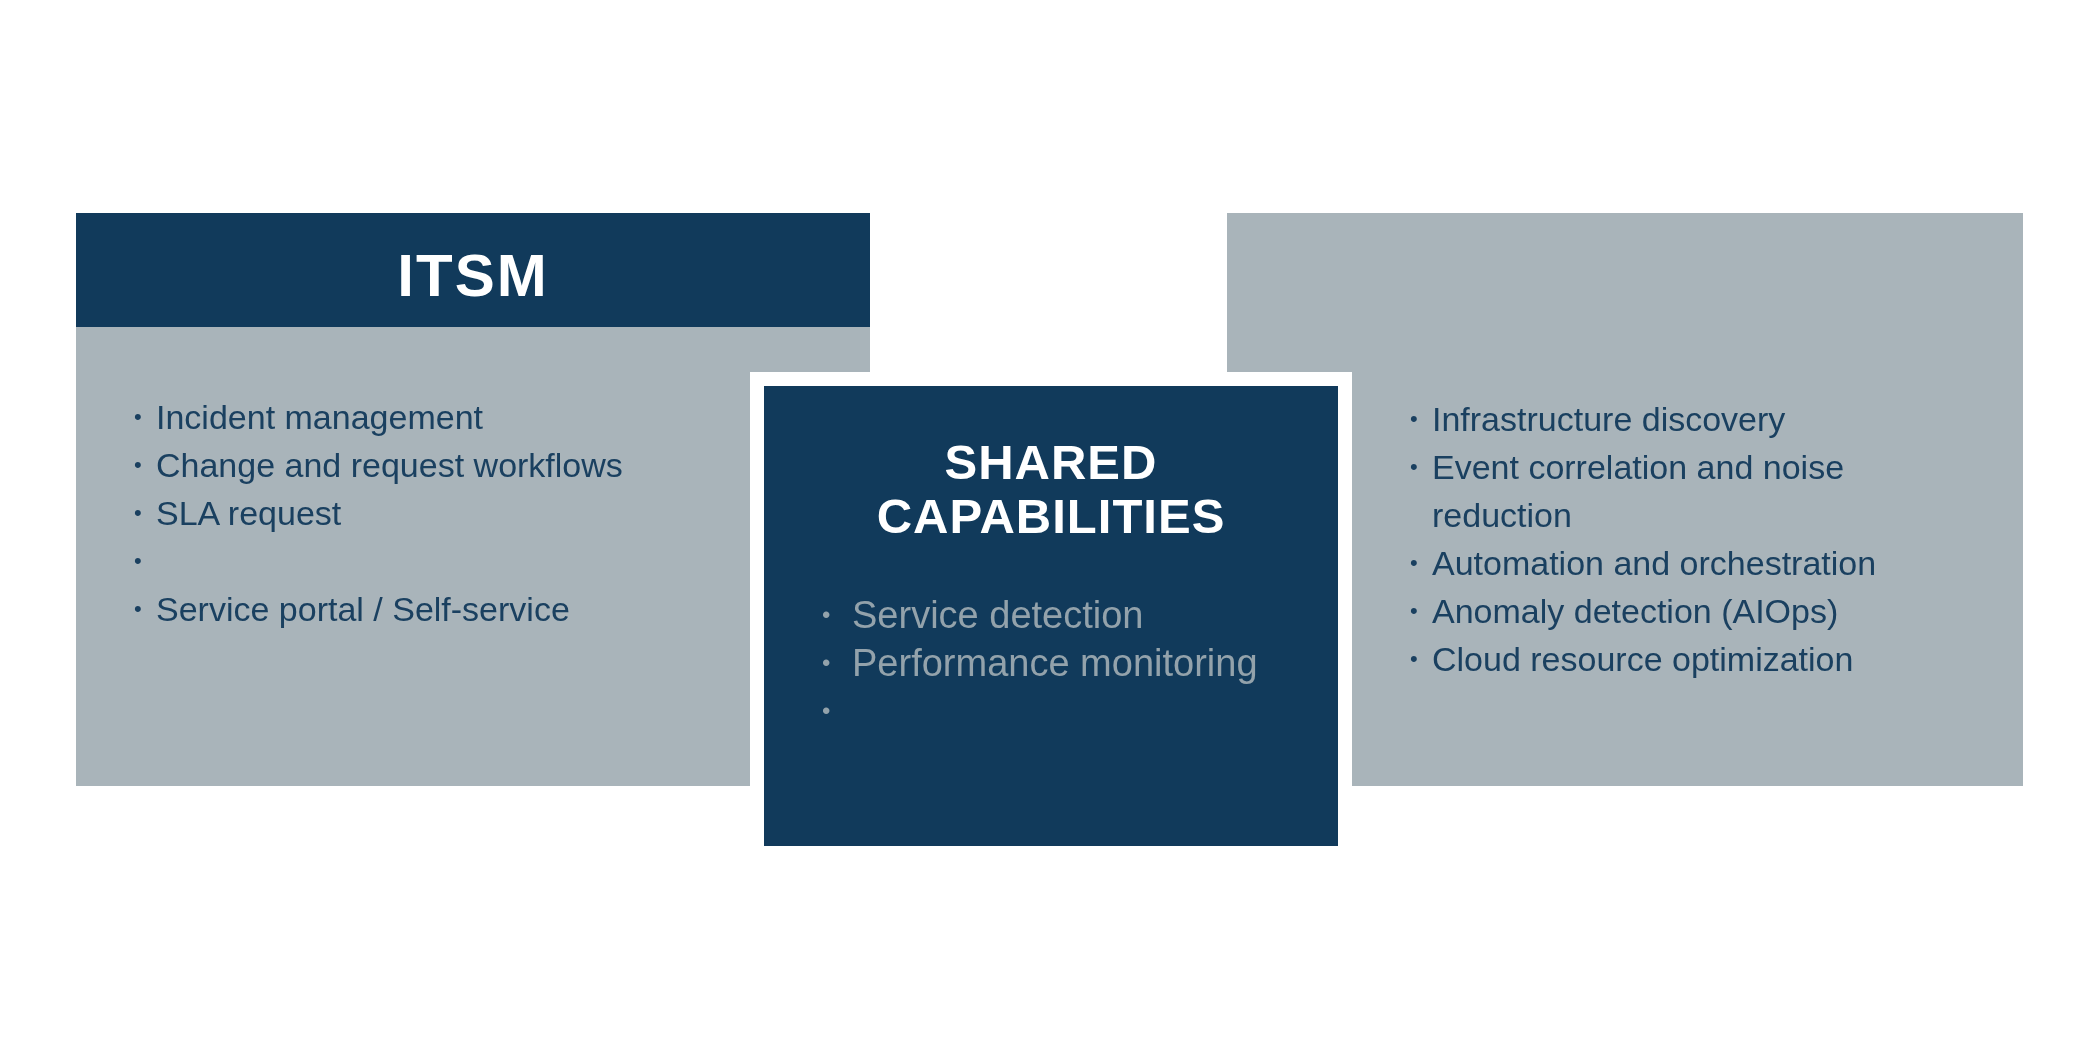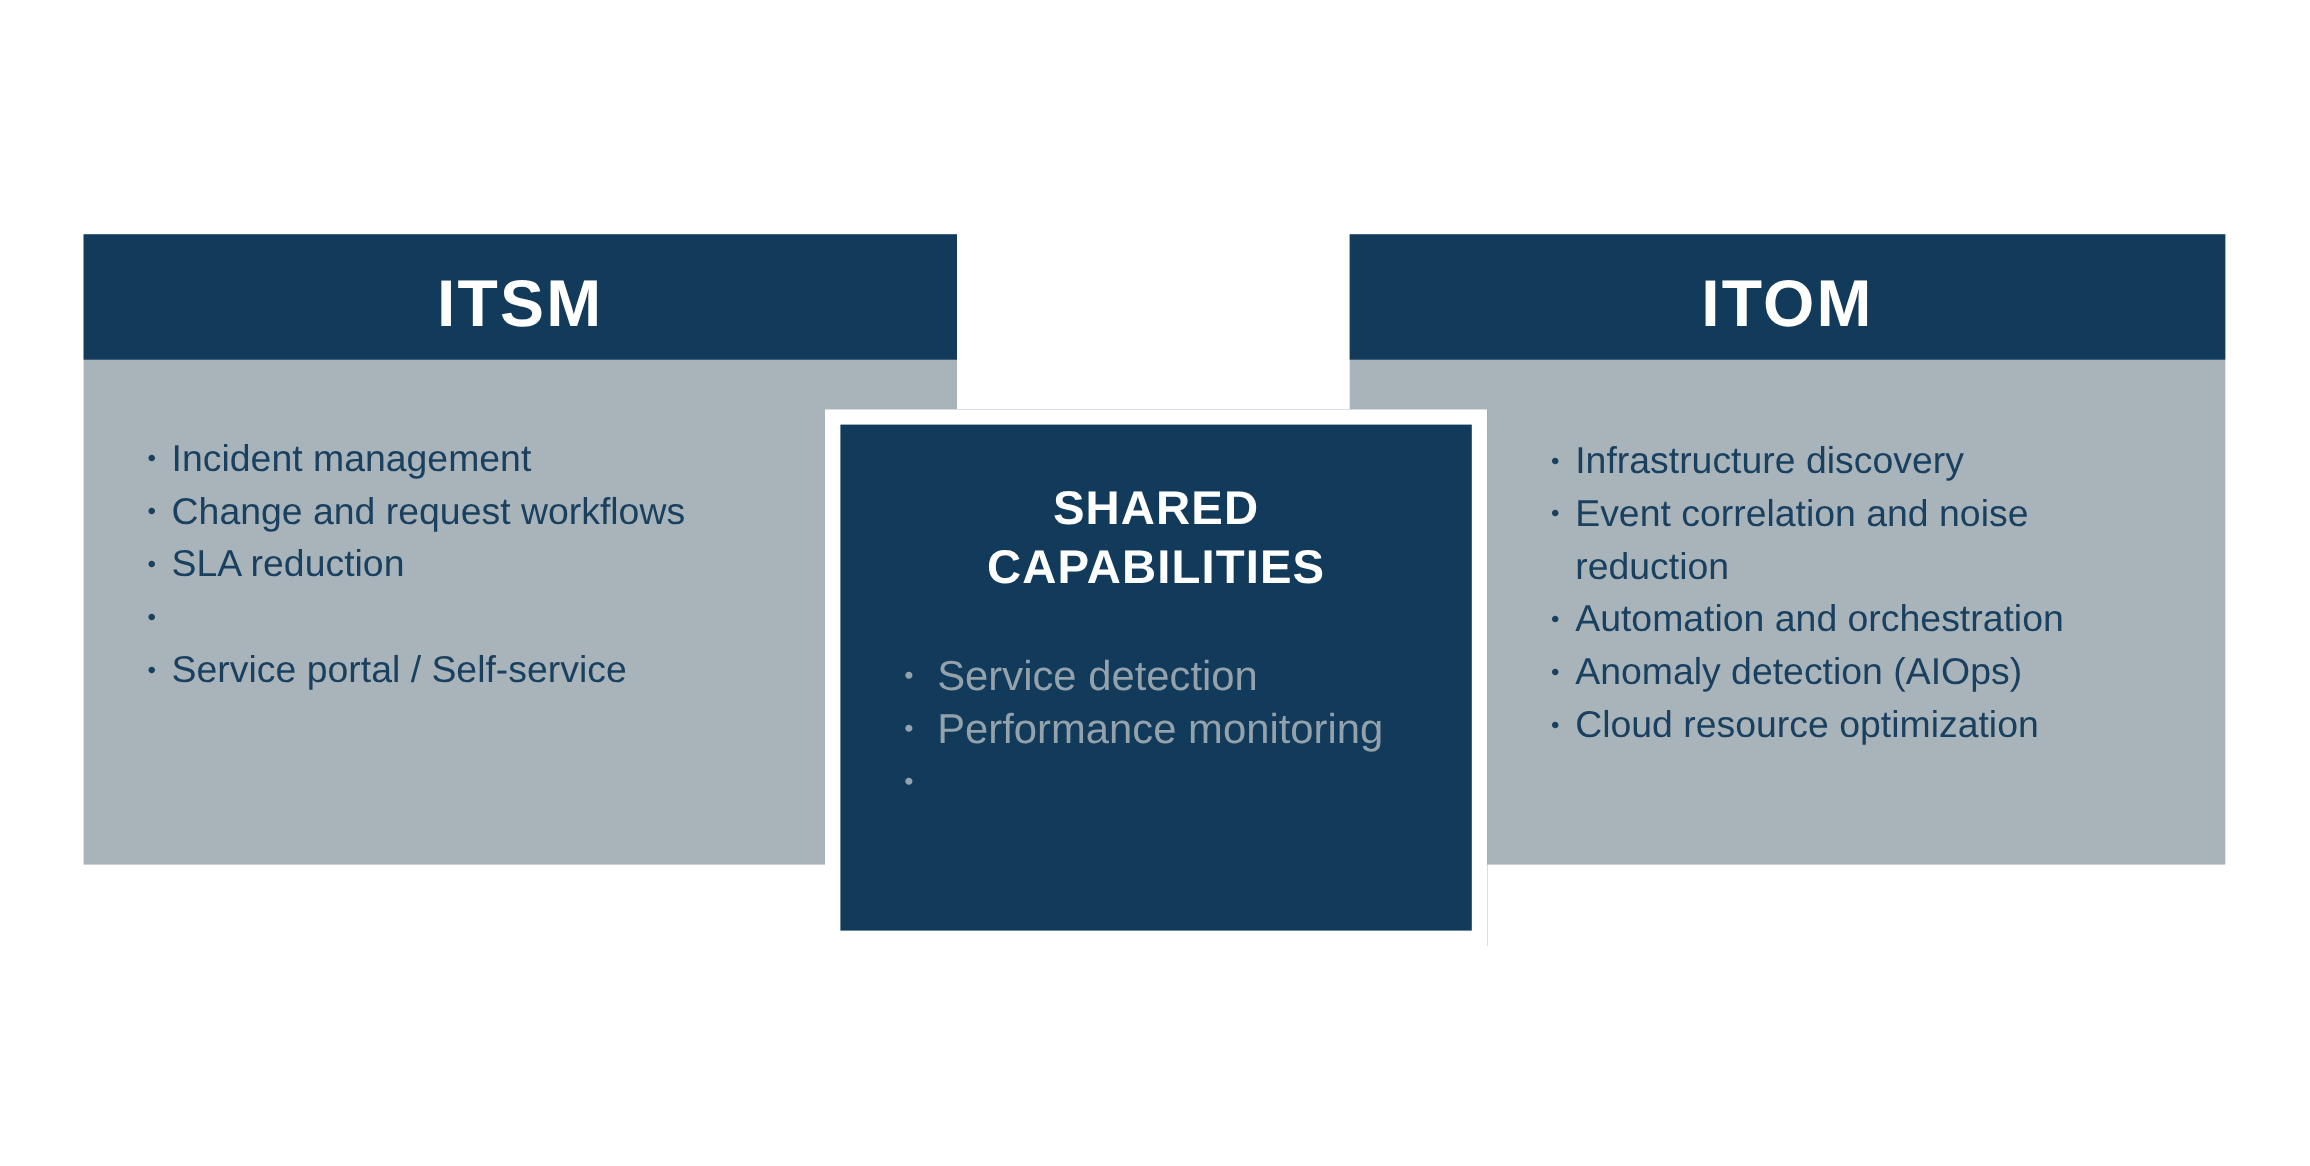--- a/index.html
+++ b/index.html
@@ -76,21 +76,21 @@
     height: 488px;  
     background: var(--navy);
     border: 14px solid var(--background);
     z-index: 5;
   }
   .center-title {
     margin: 49px auto 0 auto;
     width: 430px;
     text-align: center;
     color: var(--title-text);
-    font-size: 43px;
+    font-size: 49px;
     font-weight: 700;
     letter-spacing: 1px;
     line-height: 54px;
   }
   .center-panel ul.bullets {
     left: 58px;
     top: 205px;
   }
   .center-panel ul.bullets li {
     font-size: 38px;
@@ -115,36 +115,33 @@
         <li>
         <span class="dot">•</span>
         <span class="txt">Incident management</span>
       </li>
         <li>
         <span class="dot">•</span>
         <span class="txt">Change and request workflows</span>
       </li>
         <li>
         <span class="dot">•</span>
-        <span class="txt">SLA reduction</span>
+        <span class="txt">SLA request</span>
       </li>
         <li>
         <span class="dot">•</span>
       </li>
         <li>
         <span class="dot">•</span>
         <span class="txt">Service portal / Self-service</span>
       </li>
       </ul>
   </section>
 
   <section class="panel right">
-    <div class="panel-header">
-      <span>ITOM</span>
-    </div>
     <ul class="bullets">
         <li>
         <span class="dot">•</span>
         <span class="txt">Infrastructure discovery</span>
       </li>
         <li>
         <span class="dot">•</span>
         <span class="txt">Event correlation and noise reduction</span>
       </li>
         <li>

